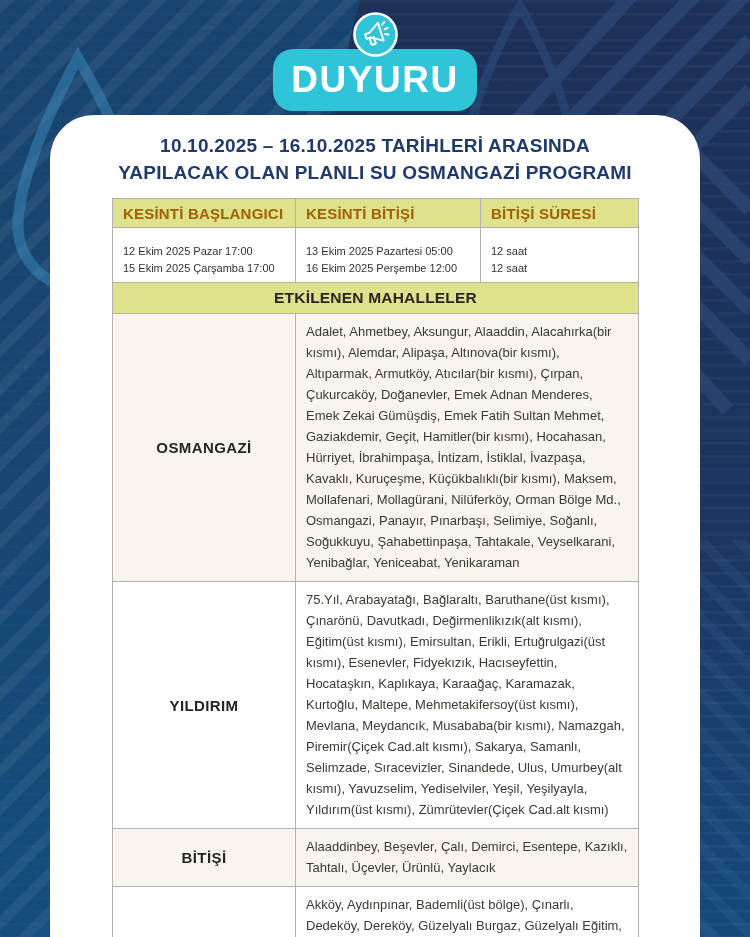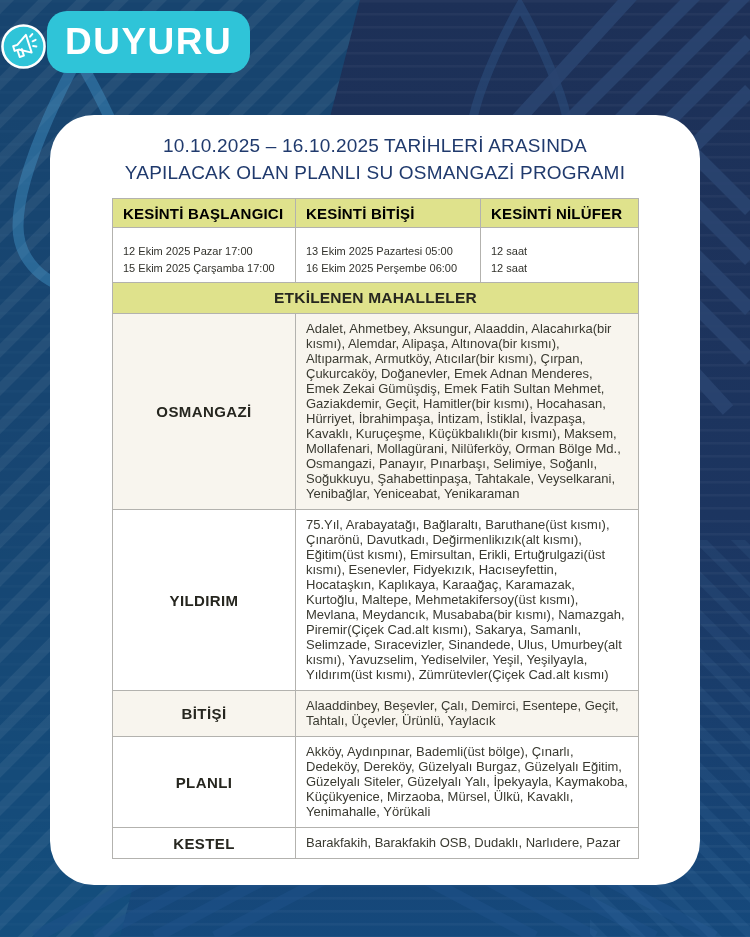--- a/index.html
+++ b/index.html
@@ -5,66 +5,66 @@
   html,body{margin:0;padding:0;}
   body{
     width:750px;height:937px;position:relative;overflow:hidden;
     font-family:"Liberation Sans", sans-serif;
     background:linear-gradient(180deg,#1d3057 0%,#1c3560 55%,#15497c 100%);
   }
   .bg{position:absolute;inset:0;z-index:0;}
   .bg svg{display:block;}
 
   
-  .badge-wrap{position:absolute;top:11px;left:0;right:0;display:flex;flex-direction:row;align-items:center;z-index:3;}
+  .badge-wrap{position:absolute;top:11px;left:0;right:0;display:flex;flex-direction:column;align-items:center;z-index:3;}
   .badge-circle{width:47px;height:47px;margin-bottom:-9px;position:relative;z-index:2;}
   .badge-pill{
     background:#2fc4d8;color:#fff;min-width:188px;height:62px;border-radius:20px;
     display:flex;align-items:center;justify-content:center;
     font-size:37px;font-weight:bold;letter-spacing:1.5px;padding:0 18px;box-sizing:border-box;
   }
 
   
   .card{
     position:absolute;left:50px;right:50px;top:115px;z-index:2;
     background:#ffffff;border-radius:44px;
     padding:18px 62px 26px;box-sizing:border-box;
   }
   .title{
-    text-align:center;color:#203a6d;font-weight:normal;
+    text-align:center;color:#203a6d;font-weight:bold;
     font-size:19px;line-height:1.4;letter-spacing:0.2px;
   }
 
   table.main{
     width:526px;margin:12px auto 0;border-collapse:collapse;table-layout:fixed;
   }
   table.main col.c1{width:183px;}
   table.main col.c2{width:185px;}
   table.main col.c3{width:158px;}
   table.main th, table.main td{border:1px solid #b3b2ae;}
 
   .lime{background:#dfe28c;}
   th.sched-h{
-    text-align:left;font-size:15px;color:#000000;font-weight:bold;
+    text-align:left;font-size:15px;color:#a16207;font-weight:bold;
     padding:6px 10px 5px;letter-spacing:0.2px;
   }
   td.sched-d{font-size:11px;color:#32322c;padding:15px 10px 5px;vertical-align:top;}
   td.sched-d div{line-height:1.55;white-space:nowrap;}
 
   td.mah-h{
     text-align:center;font-weight:bold;font-size:15.5px;color:#26261f;
     padding:6px 4px;letter-spacing:0.2px;
   }
 
   th.dname{
     font-weight:bold;font-size:15px;color:#26261f;
     vertical-align:middle;letter-spacing:0.4px;padding:4px;background:#ffffff;
   }
   td.dlist{
-    font-size:13px;line-height:15px;color:#3a3a31;
+    font-size:13px;line-height:21px;color:#3a3a31;
     padding:7px 10px 8px;vertical-align:top;background:#ffffff;
   }
   tr.alt th.dname, tr.alt td.dlist{background:#f8f5ee;}
 </style>
 </head>
 <body>
 
 <div class="bg">
   <svg width="750" height="937" viewBox="0 0 750 937" xmlns="http://www.w3.org/2000/svg">
     <defs>
@@ -130,31 +130,31 @@
     <colgroup>
         <col class="c1">
         <col class="c2">
         <col class="c3">
       </colgroup>
 
     <tbody>
         <tr>
       <th class="sched-h lime">KESİNTİ BAŞLANGICI</th>
       <th class="sched-h lime">KESİNTİ BİTİŞİ</th>
-      <th class="sched-h lime">KESİNTİ NİLÜFER</th>
+      <th class="sched-h lime">BİTİŞİ SÜRESİ</th>
     </tr>
 
     <tr>
       <td class="sched-d">
         <div>12 Ekim 2025 Pazar 17:00</div>
         <div>15 Ekim 2025 Çarşamba 17:00</div>
       </td>
       <td class="sched-d">
         <div>13 Ekim 2025 Pazartesi 05:00</div>
-        <div>16 Ekim 2025 Perşembe 06:00</div>
+        <div>16 Ekim 2025 Perşembe 12:00</div>
       </td>
       <td class="sched-d">
         <div>12 saat</div>
         <div>12 saat</div>
       </td>
     </tr>
 
     <tr>
       <td class="mah-h lime" colspan="3">ETKİLENEN MAHALLELER</td>
     </tr>
@@ -162,21 +162,21 @@
     <tr class="alt">
       <th class="dname">OSMANGAZİ</th>
       <td class="dlist" colspan="2">Adalet, Ahmetbey, Aksungur, Alaaddin, Alacahırka(bir kısmı), Alemdar, Alipaşa, Altınova(bir kısmı), Altıparmak, Armutköy, Atıcılar(bir kısmı), Çırpan, Çukurcaköy, Doğanevler, Emek Adnan Menderes, Emek Zekai Gümüşdiş, Emek Fatih Sultan Mehmet, Gaziakdemir, Geçit, Hamitler(bir kısmı), Hocahasan, Hürriyet, İbrahimpaşa, İntizam, İstiklal, İvazpaşa, Kavaklı, Kuruçeşme, Küçükbalıklı(bir kısmı), Maksem, Mollafenari, Mollagürani, Nilüferköy, Orman Bölge Md., Osmangazi, Panayır, Pınarbaşı, Selimiye, Soğanlı, Soğukkuyu, Şahabettinpaşa, Tahtakale, Veyselkarani, Yenibağlar, Yeniceabat, Yenikaraman</td>
     </tr>
     <tr>
       <th class="dname">YILDIRIM</th>
       <td class="dlist" colspan="2">75.Yıl, Arabayatağı, Bağlaraltı, Baruthane(üst kısmı), Çınarönü, Davutkadı, Değirmenlikızık(alt kısmı), Eğitim(üst kısmı), Emirsultan, Erikli, Ertuğrulgazi(üst kısmı), Esenevler, Fidyekızık, Hacıseyfettin, Hocataşkın, Kaplıkaya, Karaağaç, Karamazak, Kurtoğlu, Maltepe, Mehmetakifersoy(üst kısmı), Mevlana, Meydancık, Musababa(bir kısmı), Namazgah, Piremir(Çiçek Cad.alt kısmı), Sakarya, Samanlı, Selimzade, Sıracevizler, Sinandede, Ulus, Umurbey(alt kısmı), Yavuzselim, Yediselviler, Yeşil, Yeşilyayla, Yıldırım(üst kısmı), Zümrütevler(Çiçek Cad.alt kısmı)</td>
     </tr>
     <tr class="alt">
       <th class="dname">BİTİŞİ</th>
-      <td class="dlist" colspan="2">Alaaddinbey, Beşevler, Çalı, Demirci, Esentepe, Geçit, Tahtalı, Üçevler, Ürünlü, Yaylacık</td>
+      <td class="dlist" colspan="2">Alaaddinbey, Beşevler, Çalı, Demirci, Esentepe, Kazıklı, Tahtalı, Üçevler, Ürünlü, Yaylacık</td>
     </tr>
     <tr>
       <th class="dname">PLANLI</th>
       <td class="dlist" colspan="2">Akköy, Aydınpınar, Bademli(üst bölge), Çınarlı, Dedeköy, Dereköy, Güzelyalı Burgaz, Güzelyalı Eğitim, Güzelyalı Siteler, Güzelyalı Yalı, İpekyayla, Kaymakoba, Küçükyenice, Mirzaoba, Mürsel, Ülkü, Kavaklı, Yenimahalle, Yörükali</td>
     </tr>
     <tr>
       <th class="dname">KESTEL</th>
       <td class="dlist" colspan="2">Barakfakih, Barakfakih OSB, Dudaklı, Narlıdere, Pazar</td>
     </tr>
   </tbody>

